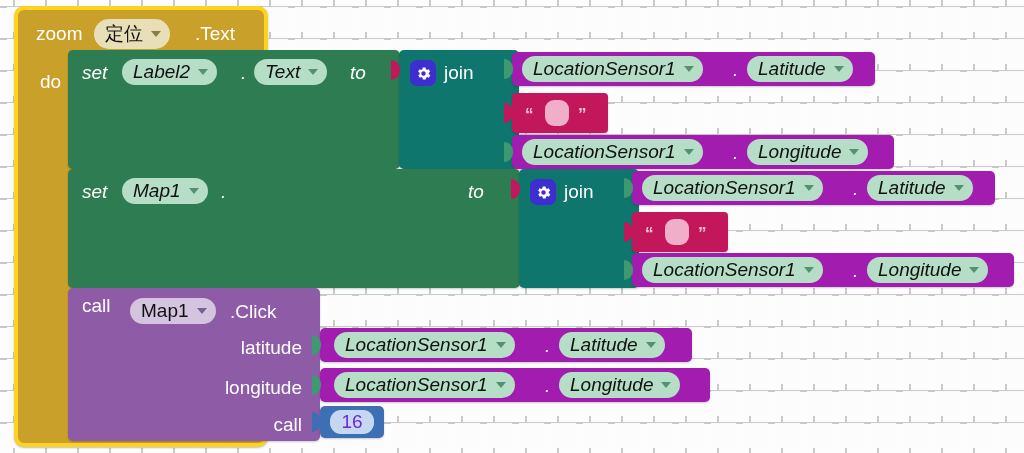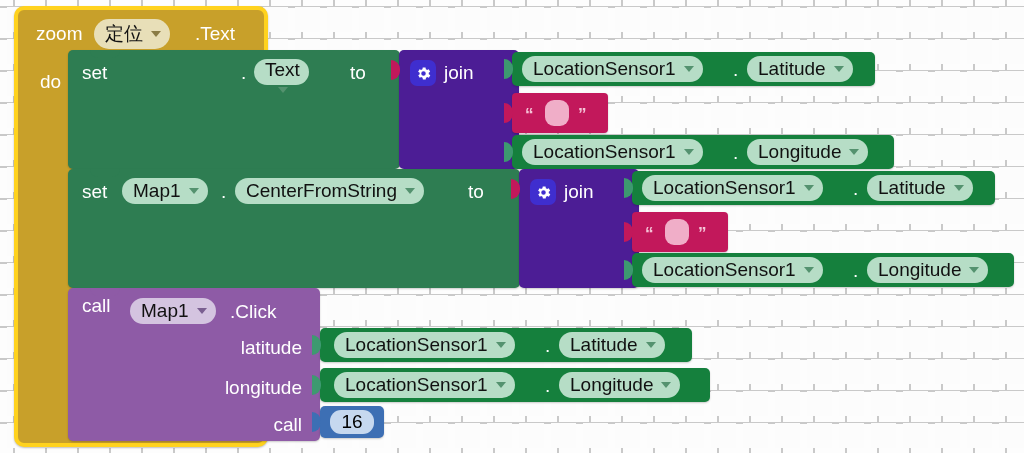--- a/index.html
+++ b/index.html
@@ -60,41 +60,42 @@
     border:4px solid #ffd21e;
     border-radius:10px;
     box-shadow:0 1px 2px rgba(0,0,0,.25);
   }
 
   
   .setblk{
     background:#2e7d52;
     border-radius:5px;
     box-shadow:0 1px 2px rgba(0,0,0,.2);
+    font-style:italic;
   }
   .notch-top{
     position:absolute;left:22px;top:0;width:30px;height:8px;
     background:#2e7d52;
     border-radius:0 0 8px 8px;
   }
 
   
   .plug{
     position:absolute;width:9px;height:20px;border-radius:0 9px 9px 0;
   }
 
   
   .getter{
-    position:absolute;background:#15803d;border-radius:5px;height:34px;
-    box-shadow:0 1px 2px rgba(0,0,0,.2);box-sizing:border-box;
+    position:absolute;background:#a21caf;border-radius:5px;height:34px;
+    box-shadow:0 1px 2px rgba(0,0,0,.2);box-sizing:border-box;font-style:italic;
   }
 
   
   .joinblk{
-    position:absolute;background:#4c1d95;border-radius:5px;
+    position:absolute;background:#0f766e;border-radius:5px;
     box-shadow:0 1px 2px rgba(0,0,0,.2);
   }
   .gear{
     position:absolute;width:26px;height:26px;border-radius:7px;
     background:#3f2ecf;display:flex;align-items:center;justify-content:center;
   }
   .gear svg{display:block;}
 
   
   .textblk{
@@ -116,21 +117,21 @@
   .callblk .notch-top{background:#8e5ba6;}
 
   
   .numblk{
     position:absolute;background:#3d6fb4;border-radius:5px;height:32px;
     box-shadow:0 1px 2px rgba(0,0,0,.2);
   }
   .numfield{
     position:absolute;background:#c6d8ef;border-radius:11px;
     display:flex;align-items:center;justify-content:center;
-    color:#000000;font-size:19px;
+    color:#6d28d9;font-size:19px;
   }
 </style>
 </head>
 <body>
 
 <div id="workspace"></div>
 
 <div class="blk" id="event-block">
   <span class="lbl" style="left:18px;top:14px;">zoom</span>
 
@@ -142,24 +143,28 @@
   <span class="lbl" style="left:177px;top:14px;">.Text</span>
 
   <span class="lbl" style="left:22px;top:62px;">do</span>
 </div>
 
 <div class="blk setblk" style="left:68px;top:50px;width:332px;height:119px;">
   <div class="notch-top"></div>
 
   <span class="lbl" style="left:14px;top:13px;">set</span>
 
+  <div class="field greenf" style="left:54px;top:9px;">
+    <span>Label2</span>
+    <span class="caret"></span>
+  </div>
 
   <span class="dot" style="left:173px;top:13px;">.</span>
 
-  <div class="field greenf" style="left:186px;top:9px;flex-direction:column;">
+  <div class="field greenf" style="left:186px;top:9px;">
     <span>Text</span>
     <span class="caret"></span>
   </div>
 
   <span class="lbl" style="left:282px;top:13px;">to</span>
 </div>
 
 <div class="joinblk" style="left:399px;top:50px;width:120px;height:119px;">
   <div class="plug" style="left:-8px;top:10px;background:#c2185b;"></div>
   <div class="gear" style="left:11px;top:10px;">
@@ -208,24 +213,20 @@
 
   <span class="lbl" style="left:14px;top:13px;">set</span>
 
   <div class="field greenf" style="left:54px;top:9px;">
     <span>Map1</span>
     <span class="caret"></span>
   </div>
 
   <span class="dot" style="left:153px;top:13px;">.</span>
 
-  <div class="field greenf" style="left:167px;top:9px;">
-    <span>CenterFromString</span>
-    <span class="caret"></span>
-  </div>
 
   <span class="lbl" style="left:400px;top:13px;">to</span>
 </div>
 
 <div class="joinblk" style="left:519px;top:169px;width:120px;height:119px;">
   <div class="plug" style="left:-8px;top:10px;background:#c2185b;"></div>
   <div class="gear" style="left:11px;top:10px;">
     <svg width="17" height="17" viewBox="0 0 24 24" aria-hidden="true">
       <path fill="#ffffff" d="M19.4 13a7.6 7.6 0 0 0 0-2l2-1.6-2-3.4-2.4 1a7.7 7.7 0 0 0-1.7-1l-.4-2.6h-4l-.4 2.6c-.6.2-1.2.6-1.7 1l-2.4-1-2 3.4L6.6 11a7.6 7.6 0 0 0 0 2l-2 1.6 2 3.4 2.4-1c.5.4 1.1.8 1.7 1l.4 2.6h4l.4-2.6c.6-.2 1.2-.6 1.7-1l2.4 1 2-3.4-2-1.6zM12 15.2A3.2 3.2 0 1 1 15.2 12 3.2 3.2 0 0 1 12 15.2z"></path>
     </svg>

